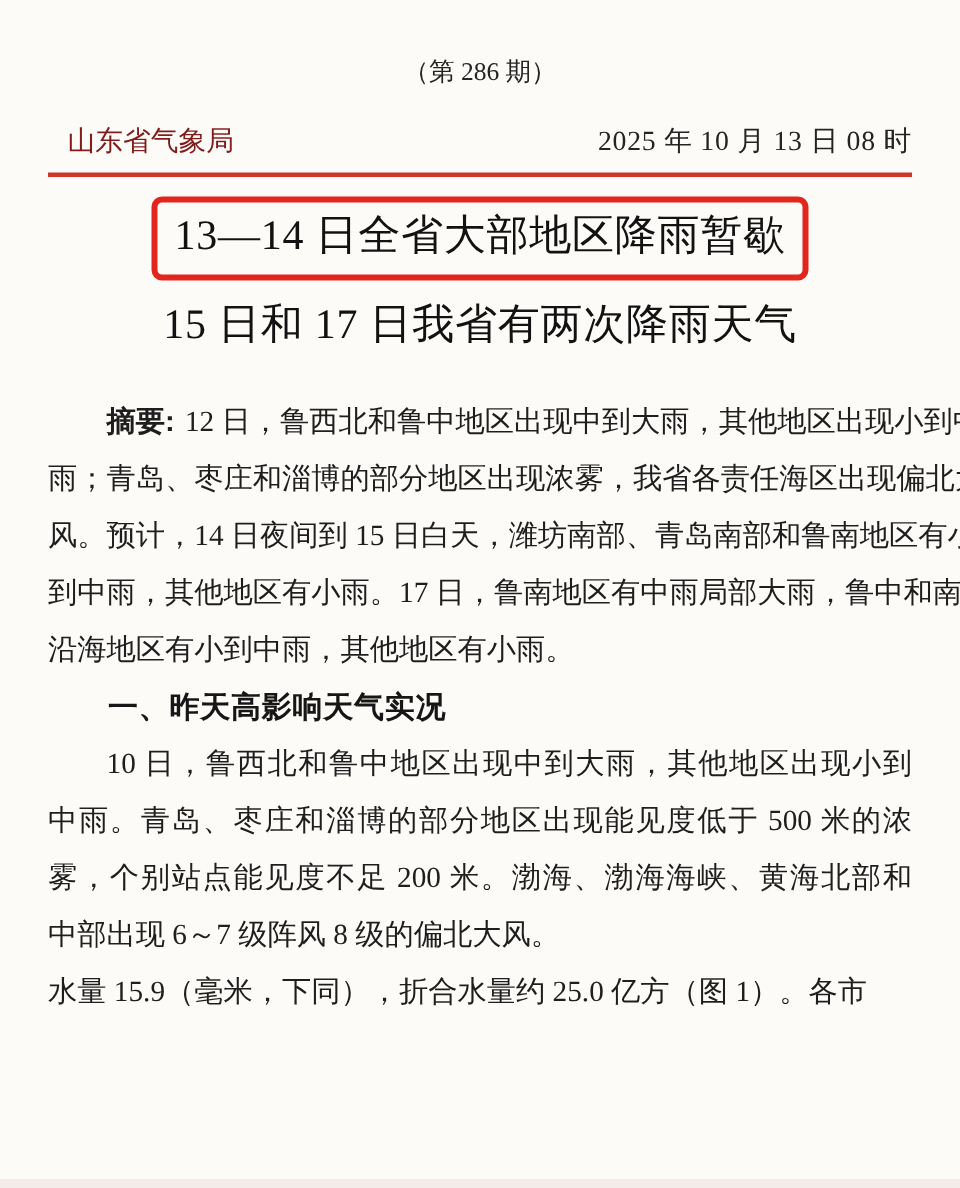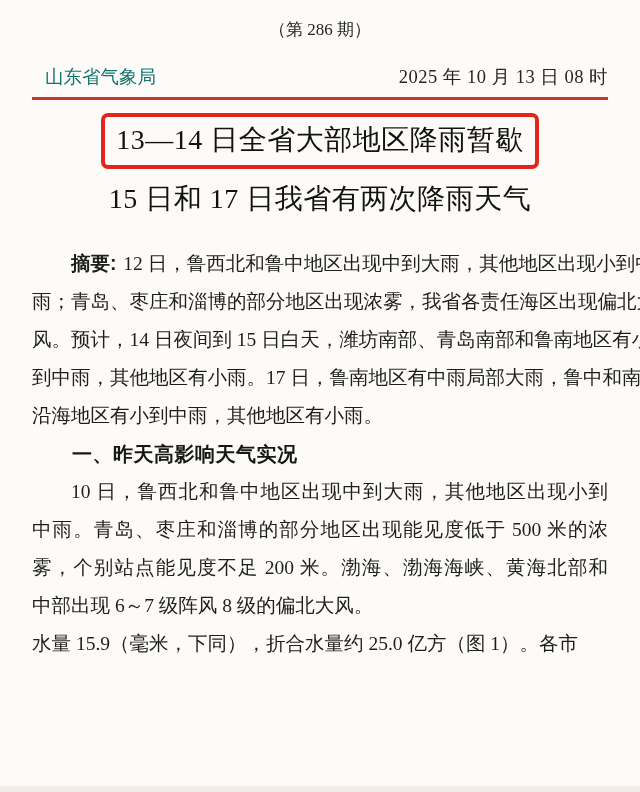--- a/index.html
+++ b/index.html
@@ -27,36 +27,36 @@
     font-size: 84px;
     line-height: 84px;
     height: 84px;
     font-weight: 900;
     color: var(--title-red);
     text-align: center;
     letter-spacing: 1px;
     white-space: nowrap;
   }
   .issue-line {
-    margin-top: 20px;
+    margin-top: 38px;
     text-align: center;
     font-size: 17px;
     line-height: 20px;
     color: #242424;
   }
   .meta-row {
     margin-top: 26px;
     padding: 0 32px 0 45px;
     display: flex;
     justify-content: space-between;
     align-items: baseline;
     font-size: 18.5px;
     line-height: 22px;
   }
-  .agency { color: #0f766e; }
+  .agency { color: #7f1d1d; }
   .issued { color: #242424; letter-spacing: 0.5px; }
 
   .red-rule {
     margin: 9px 32px 0 32px;
     height: 3px;
     background: var(--rule-red);
   }
 
   .boxed-headline {
     margin: 13px auto 0 auto;

